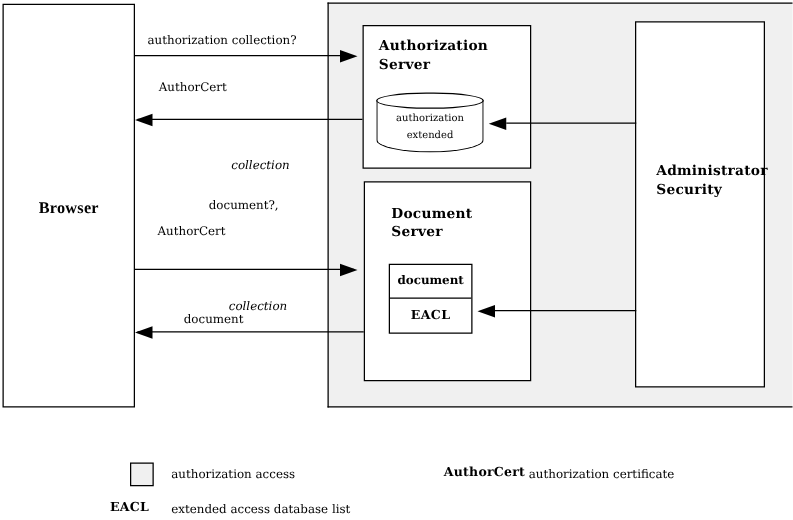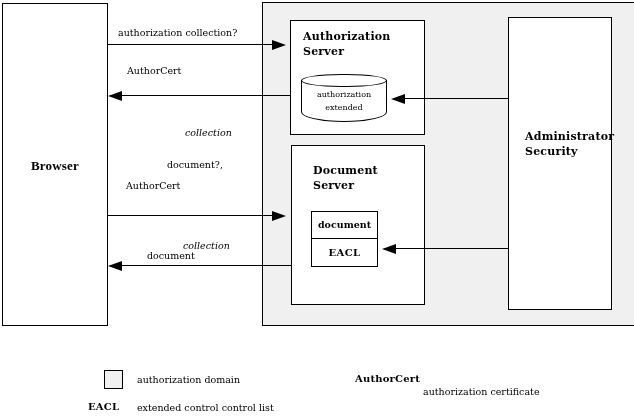--- a/index.html
+++ b/index.html
@@ -287,21 +287,21 @@
   <div class="arrow-line" style="left:110px; top:265px; width:181px;"></div>
   <div class="arrow-head left" style="left:108px; top:261px;"></div>
 
   <div class="arrow-line" style="left:405px; top:98px; width:104px;"></div>
   <div class="arrow-head left" style="left:391px; top:94px;"></div>
 
   <div class="arrow-line" style="left:396px; top:248px; width:113px;"></div>
   <div class="arrow-head left" style="left:382px; top:244px;"></div>
 
   <div class="legend-swatch"></div>
-  <div class="legend-text" style="left:137px; top:374px;">authorization domain</div>
+  <div class="legend-text" style="left:137px; top:374px;">authorization access</div>
 
   <div class="legend-term" style="left:355px; top:373px;">AuthorCert</div>
-  <div class="legend-text" style="left:423px; top:386px;">authorization certificate</div>
+  <div class="legend-text" style="left:423px; top:374px;">authorization certificate</div>
 
   <div class="legend-term" style="left:88px; top:401px;">EACL</div>
-  <div class="legend-text" style="left:137px; top:402px;">extended control control list</div>
+  <div class="legend-text" style="left:137px; top:402px;">extended access database list</div>
 
 </div>
 
 </body></html>

